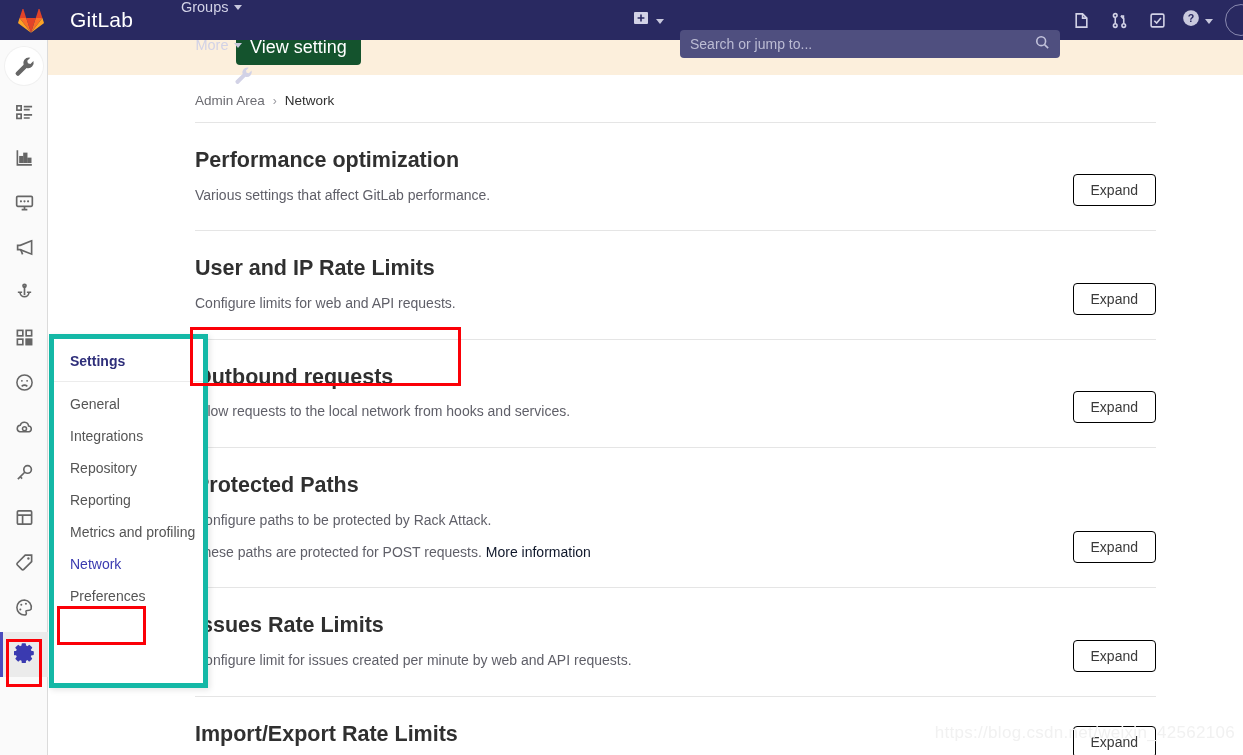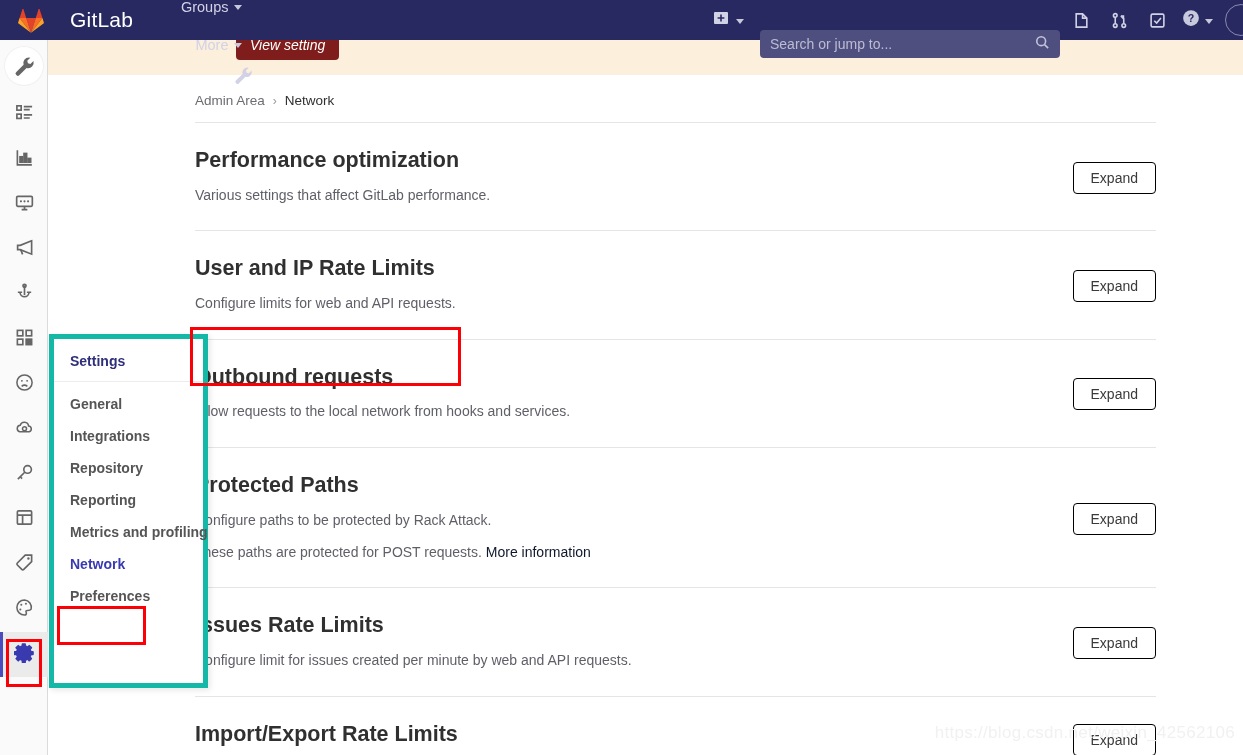--- a/index.html
+++ b/index.html
@@ -47,21 +47,21 @@
 
   .nav-right {
     margin-left: auto; display: flex; align-items: center; gap: 0px;
     padding-right: 0px;
   }
   .np-plus {
     display: flex; align-items: center; gap: 7px;
     padding: 6px 8px; margin-right: 8px; cursor: pointer;
   }
   .search-box {
-    width: 300px; height: 28px;
+    width: 380px; height: 28px;
     background: #4f4f7f;
     border-radius: 4px;
     display: flex; align-items: center;
     padding: 12px 10px;
     cursor: text;
     margin-top: 48px;
   }
   .search-box input {
     flex: 1; background: transparent; border: none; outline: none;
     color: #e6e6f0; font-size: 14px;
@@ -119,21 +119,21 @@
     background: #fff;
     border: 5px solid #14b8a6;
     box-shadow: 2px 2px 6px rgba(0,0,0,0.10);
     z-index: 45;
   }
   .flyout-title {
     font-size: 14px; font-weight: 700; color: #2e2e7a;
     padding: 14px 0 12px 16px;
     border-bottom: 1px solid #ececec;
   }
-  .flyout-list { padding-top: 6px; font-weight: bold; }
+  .flyout-list { padding-top: 6px; }
   .flyout-item {
     font-size: 14px; color: #555;
     padding: 8px 0 8px 16px;
     cursor: pointer; white-space: nowrap;
   }
   .flyout-item.current { color: #3a3ab0; }
 
   
   .content {
     position: absolute;
@@ -142,44 +142,43 @@
     background: #fff;
     overflow: hidden;
   }
   .alert-banner {
     position: absolute; left: 0; top: 0;
     width: 1195px; height: 35px;
     background: #fcefdc;
   }
   .view-setting-btn {
     position: absolute; left: 188px; top: -10px;
-    background: #7f1d1d; color: #fff;
-    font-size: 14px; font-weight: 400;
+    background: #14532d; color: #fff;
+    font-size: 18px; font-weight: 400;
     padding: 7px 14px; border: none; border-radius: 4px;
     cursor: pointer;
     font-family: "Liberation Sans", sans-serif;
-    font-style: italic;
   }
 
   .inner {
     position: absolute; left: 147px; top: 35px;
     width: 961px;
   }
   .breadcrumb {
     display: flex; align-items: center; gap: 8px;
     font-size: 13.5px; padding: 18px 0 14px 0;
     border-bottom: 1px solid #e5e5e5;
     text-align: right;
   }
   .bc-link { color: #6c6c72; cursor: pointer; }
   .bc-sep { color: #9a9aa0; font-size: 12px; }
   .bc-current { color: #303030; }
 
   .section {
-    display: flex; align-items: center;
+    display: flex; align-items: flex-end;
     padding: 24px 0 24px 0;
     border-bottom: 1px solid #e5e5e5;
     position: relative;
   }
   .section:last-child { border-bottom: none; }
   .sec-left { flex: 1; padding-right: 20px; }
   .sec-title {
     font-size: 21.5px; font-weight: 600; color: #303030;
     line-height: 1.25; margin-bottom: 10px;
   }

